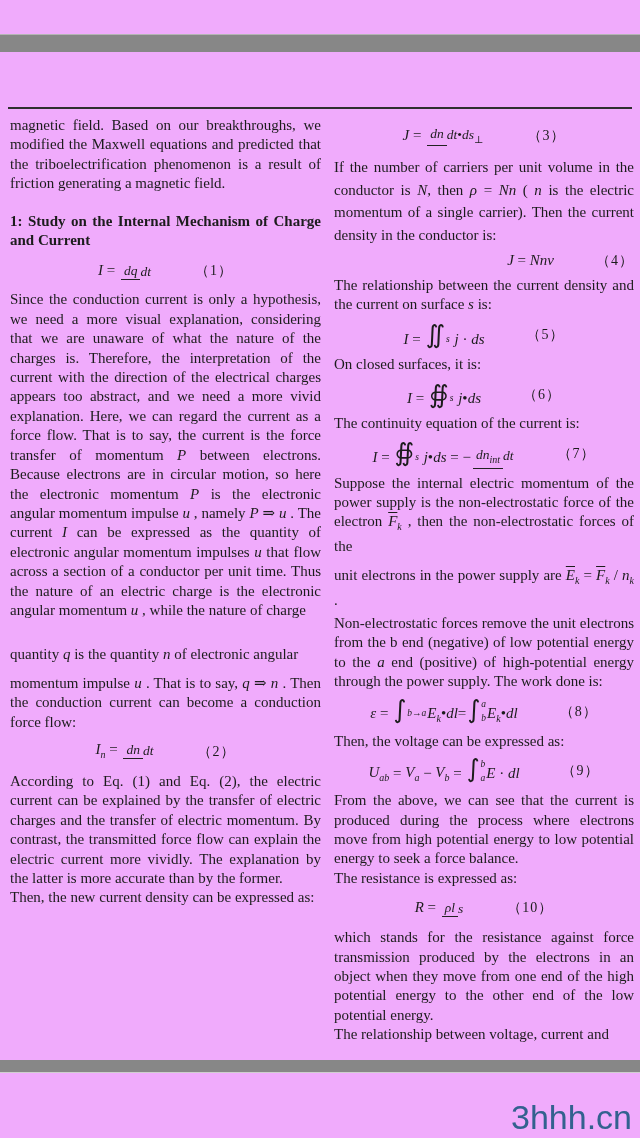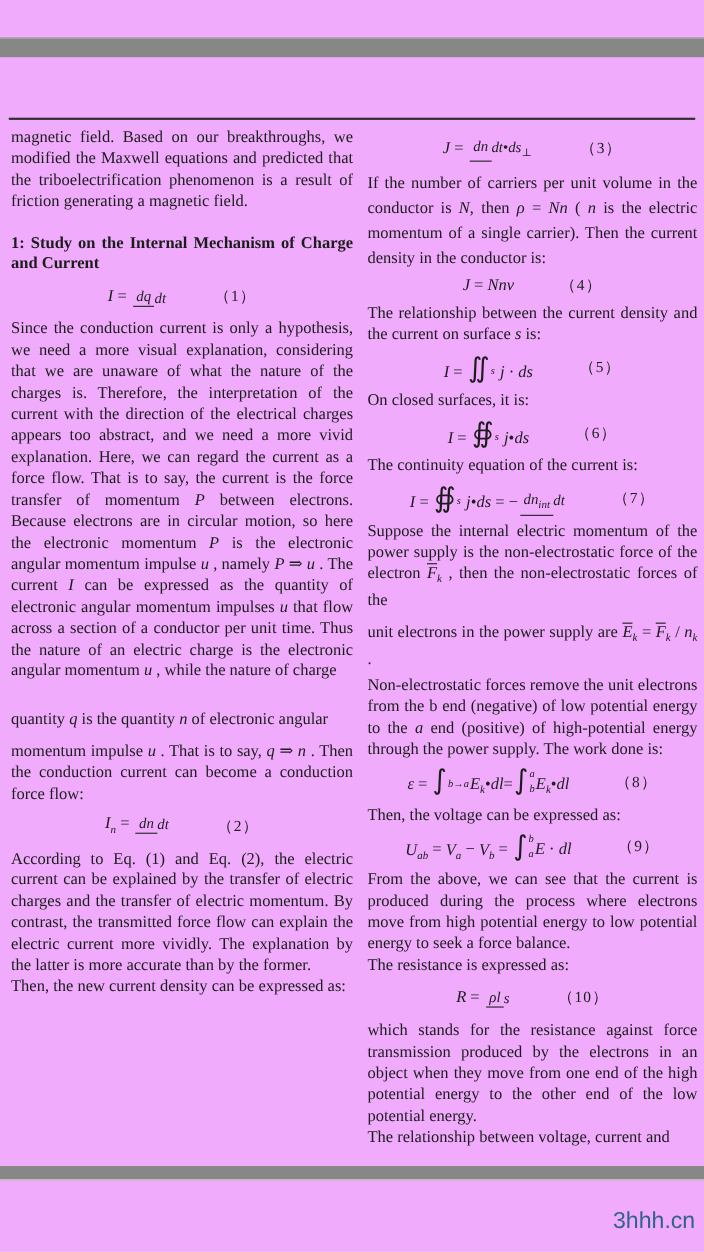--- a/index.html
+++ b/index.html
@@ -26,21 +26,21 @@
   .frac{display:inline-flex;flex-direction:row;vertical-align:middle;text-align:center;
         font-size:13.5px;line-height:15px;margin:0 2px;}
   .frac .fnum{border-bottom:1px solid #222;padding:0 3px 1px 3px;}
   .frac .fden{padding-top:1px;}
   .bigop{display:inline-flex;align-items:center;margin:0 1px;}
   .bigop .glyph{font-family:"DejaVu Sans",sans-serif;font-size:25px;line-height:1;font-style:normal;}
   .bigop .lims{display:inline-flex;flex-direction:column;justify-content:space-between;
                height:28px;font-size:9.5px;font-style:italic;margin-left:1px;}
   .bigop .lims .top,.bigop .lims .bot{display:block;min-height:9px;}
   .watermark{position:absolute;right:8px;top:1098px;font-family:"Liberation Sans","DejaVu Sans",sans-serif;
-             font-size:21px;color:#33618f;}
+             font-size:34px;color:#33618f;}
 </style>
 </head>
 <body>
 
 <div class="page">
   <div class="gray-bar bar-top"></div>
   <div class="top-rule"></div>
   <div class="content">
     <div class="col col-left" id="col-left">
         <div class="para"><span class="rn">magnetic field. Based on our breakthroughs, we modified the Maxwell equations and predicted that the triboelectrification phenomenon is a result of friction generating a magnetic field.</span></div>
@@ -67,21 +67,21 @@
       </div>
     <div class="col col-right" id="col-right">
         <div class="eq">
           <span class="eq-body"><span class="ri">J</span><span class="rn"> = </span><span class="frac">
               <span class="fnum ri"><span class="ri">dn</span></span>
               <span class="fden ri"><span class="ri">dt</span><span class="rn">•</span><span class="ri">ds<sub>⊥</sub></span></span>
             </span></span>
           <span class="eq-num">（3）</span>
         </div>
         <div class="para loose"><span class="rn">If the number of carriers per unit volume in the conductor  is  </span><span class="ri">N</span><span class="rn">,  then </span><span class="ri">ρ</span><span class="rn"> = </span><span class="ri">Nn</span><span class="rn"> ( </span><span class="ri">n</span><span class="rn"> is  the  electric momentum of a single carrier). Then the current density in the conductor is:</span></div>
-        <div class="eq" style="min-height: 24px;">
+        <div class="eq" style="min-height: 24px; justify-content: flex-end;">
           <span class="eq-body"><span class="ri">J</span><span class="rn"> = </span><span class="ri">Nnv</span></span>
           <span class="eq-num">（4）</span>
         </div>
         <div class="para"><span class="rn">The relationship between the current density and the current on surface  </span><span class="ri">s</span><span class="rn">  is:</span></div>
         <div class="eq">
           <span class="eq-body"><span class="ri">I</span><span class="rn"> = </span><span class="bigop">
               <span class="glyph">∬</span>
               <span class="lims">
                 <span class="top"></span>
                 <span class="bot">s</span>

